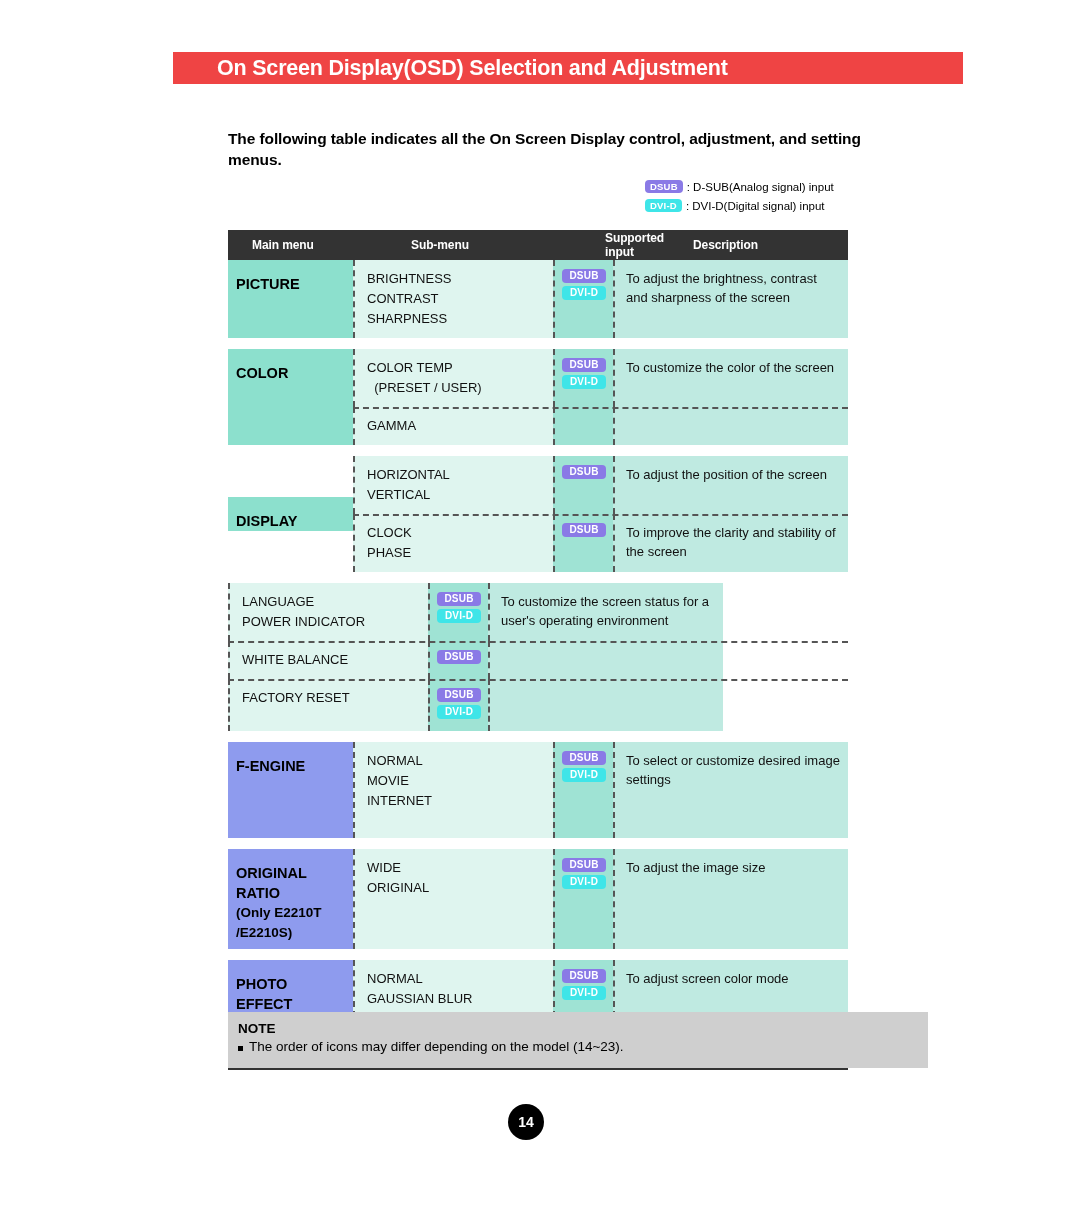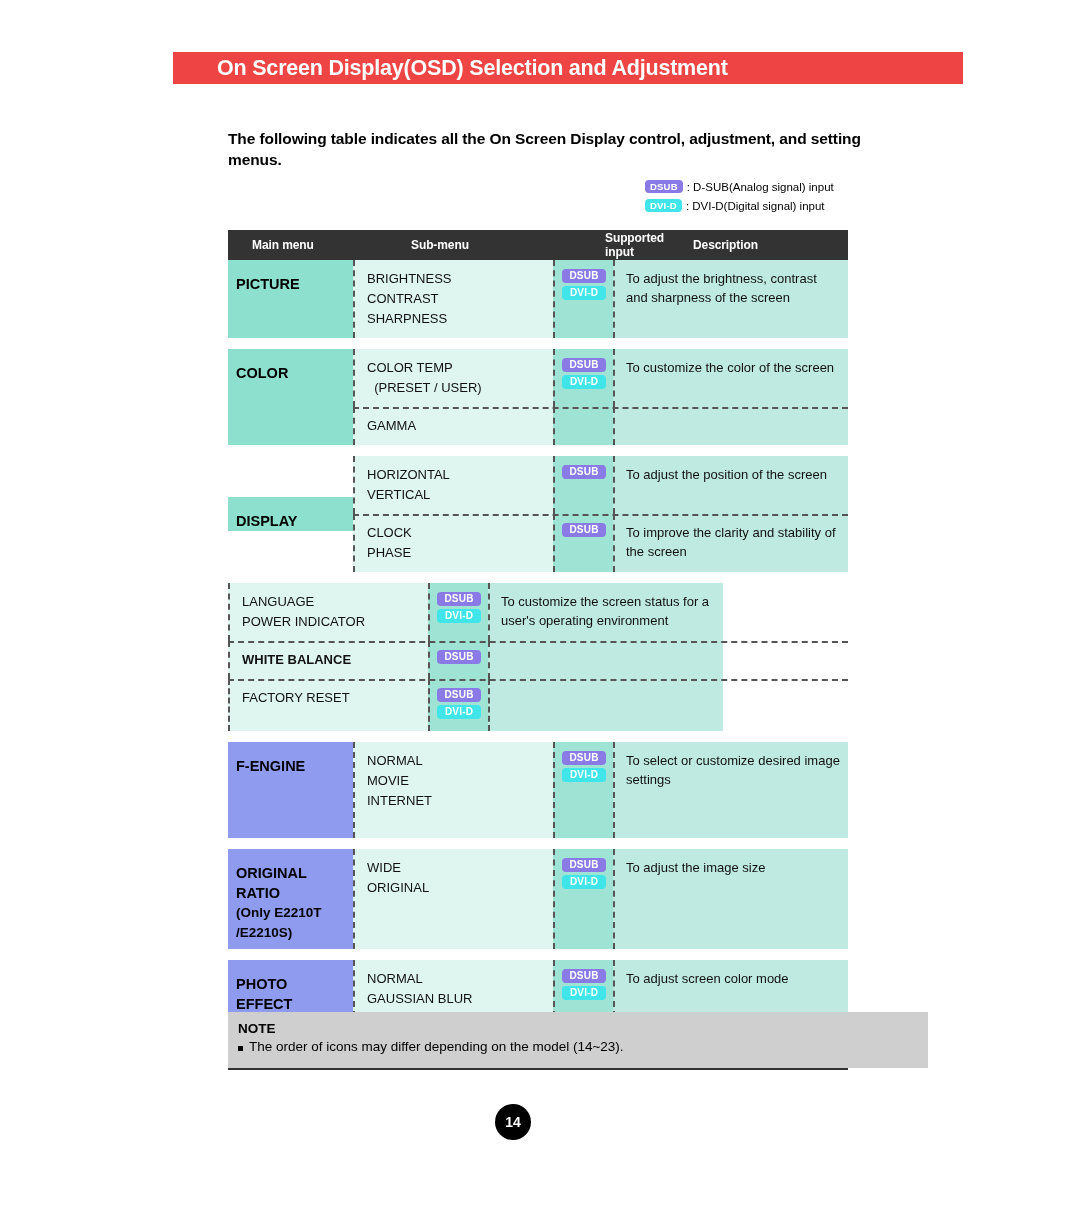--- a/index.html
+++ b/index.html
@@ -235,21 +235,21 @@
     width: 5px;
     height: 5px;
     background: #000000;
     margin-right: 6px;
     flex: 0 0 auto;
   }
 
   
   #page-badge {
     position: absolute;
-    left: 495px;
+    left: 508px;
     top: 1104px;
     width: 36px;
     height: 36px;
     border-radius: 50%;
     background: #000000;
     color: #ffffff;
     font-size: 14px;
     font-weight: bold;
     display: flex;
     align-items: center;
@@ -364,21 +364,21 @@
               <div style="white-space: pre;">POWER INDICATOR</div>
             </div>
             <div class="input-cell" style="min-height: 52px;">
               <span class="badge cell-badge dsub">DSUB</span>
               <span class="badge cell-badge dvid">DVI-D</span>
             </div>
             <div class="desc-cell" style="min-height: 52px;">To customize the screen status for a user's operating environment</div>
           </div>
           <div class="srow" style="min-height: 32px;">
             <div class="sub-cell" style="min-height: 32px;">
-              <div style="white-space: pre; font-weight: bold;">WHITE BALANCE</div>
+              <div style="white-space: pre;">WHITE BALANCE</div>
             </div>
             <div class="input-cell" style="min-height: 32px;">
               <span class="badge cell-badge dsub">DSUB</span>
             </div>
             <div class="desc-cell" style="min-height: 32px;"></div>
           </div>
           <div class="srow" style="min-height: 44px;">
             <div class="sub-cell" style="min-height: 44px;">
               <div style="white-space: pre;">FACTORY RESET</div>
             </div>

